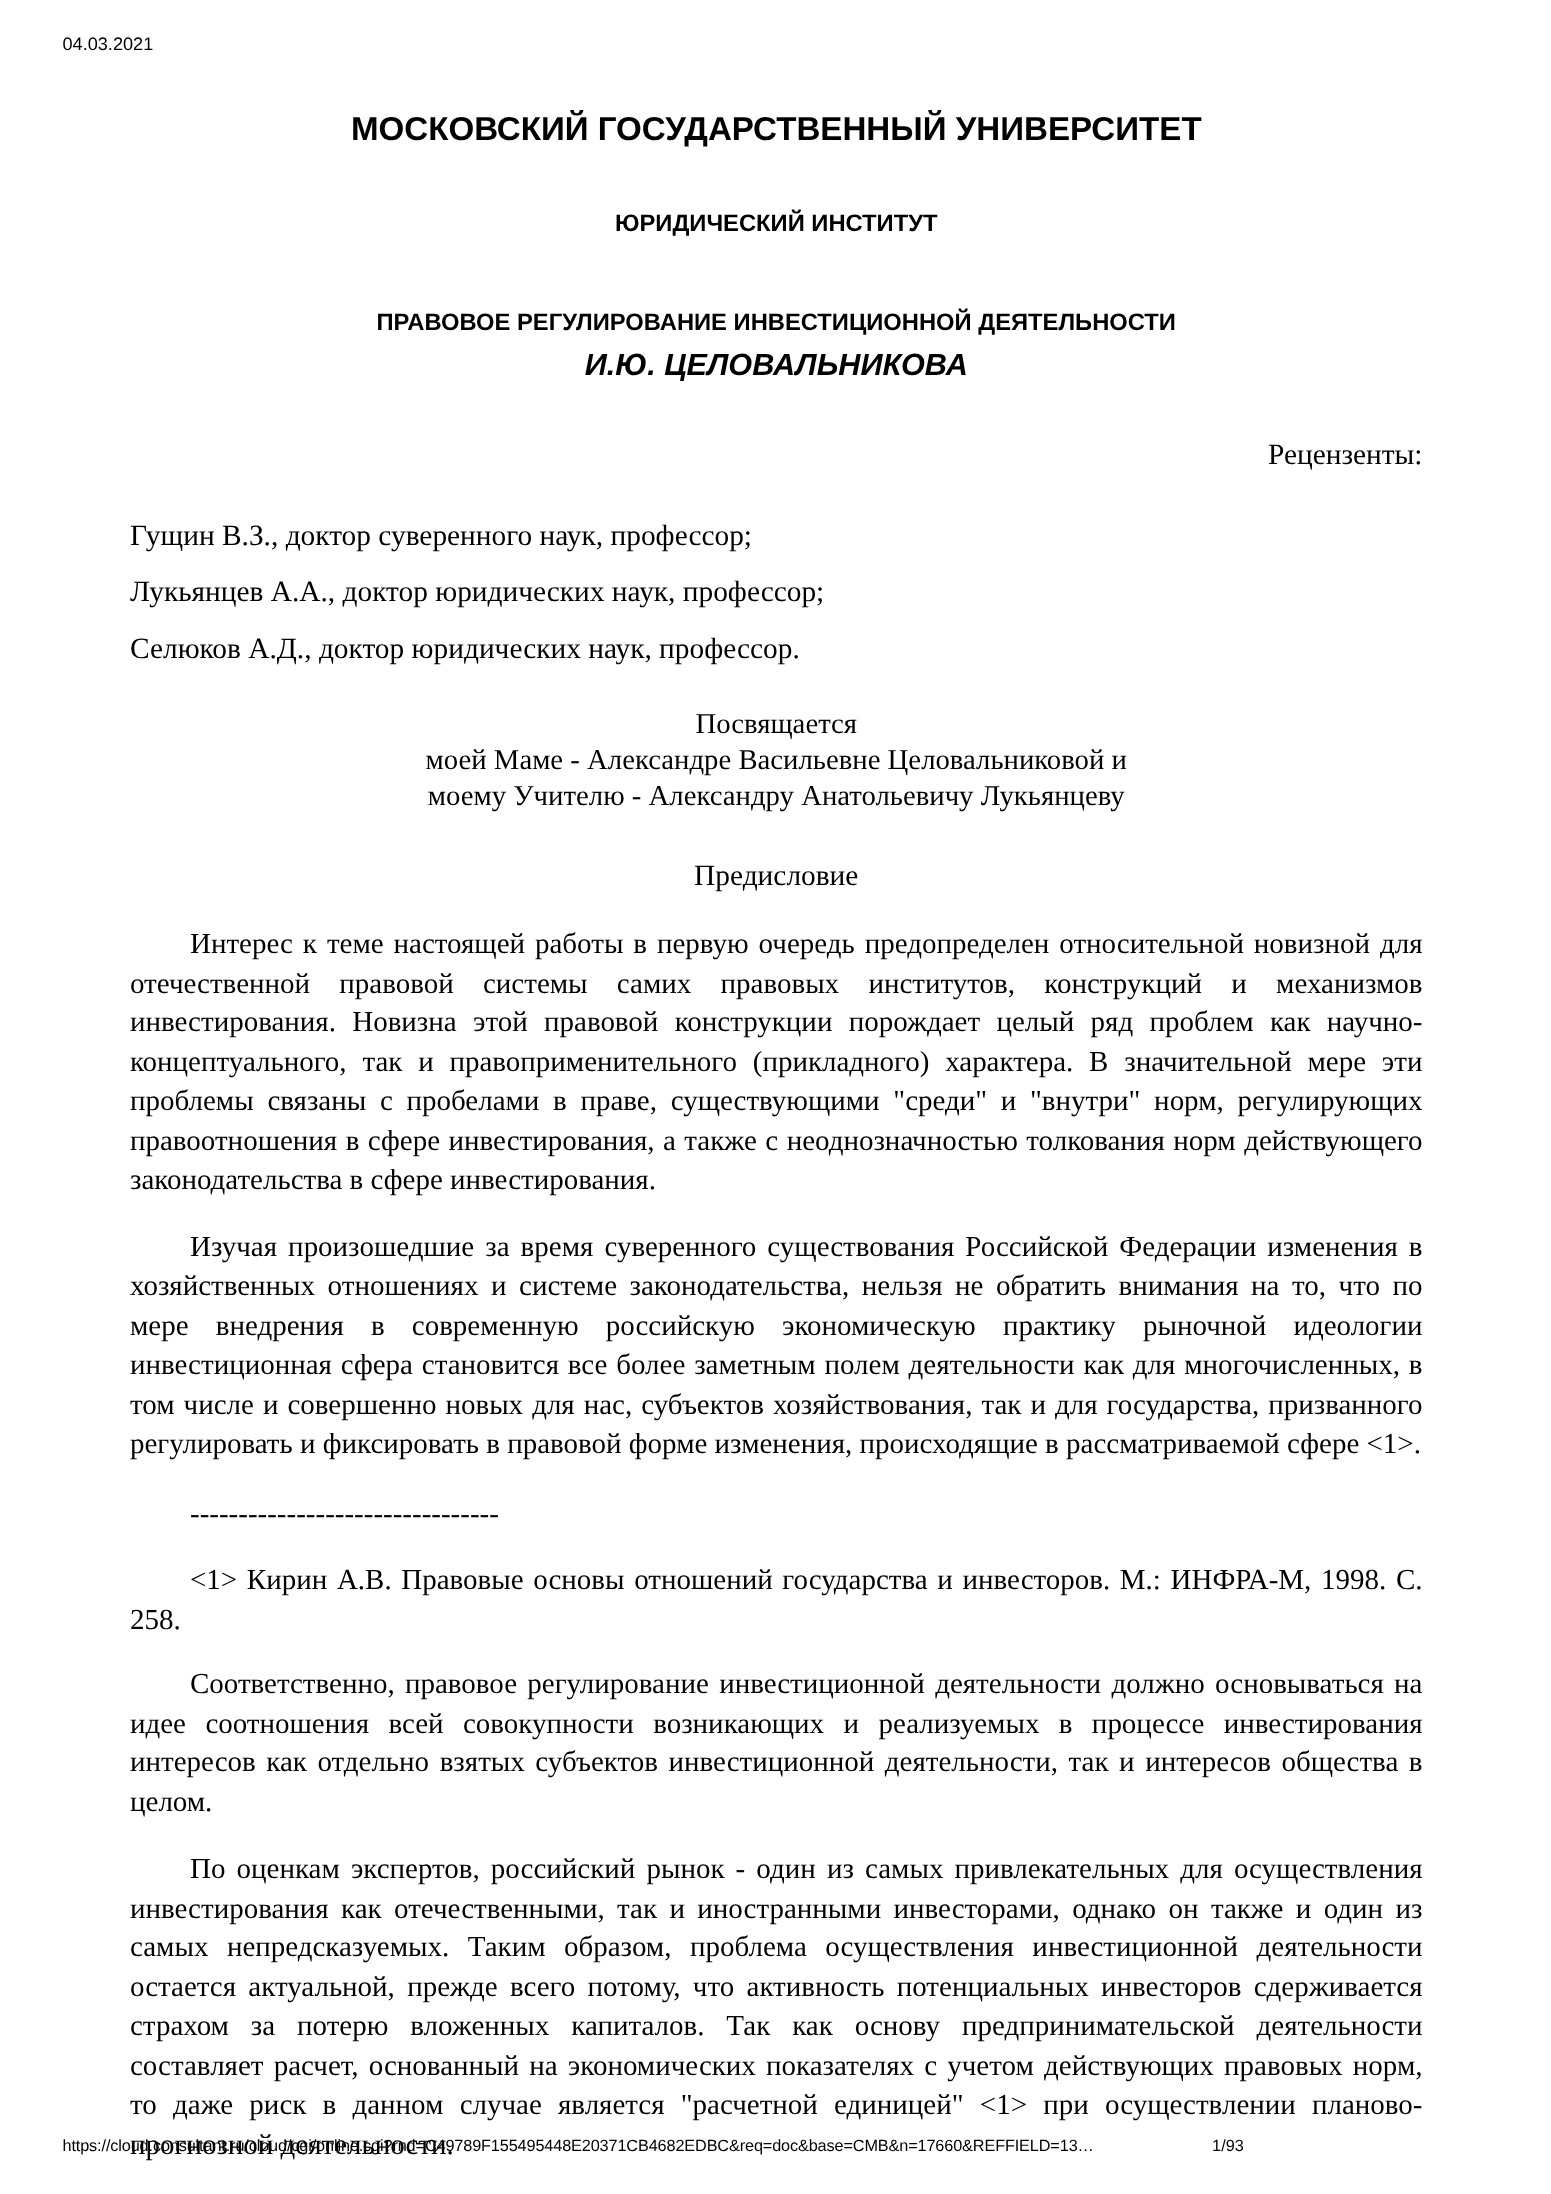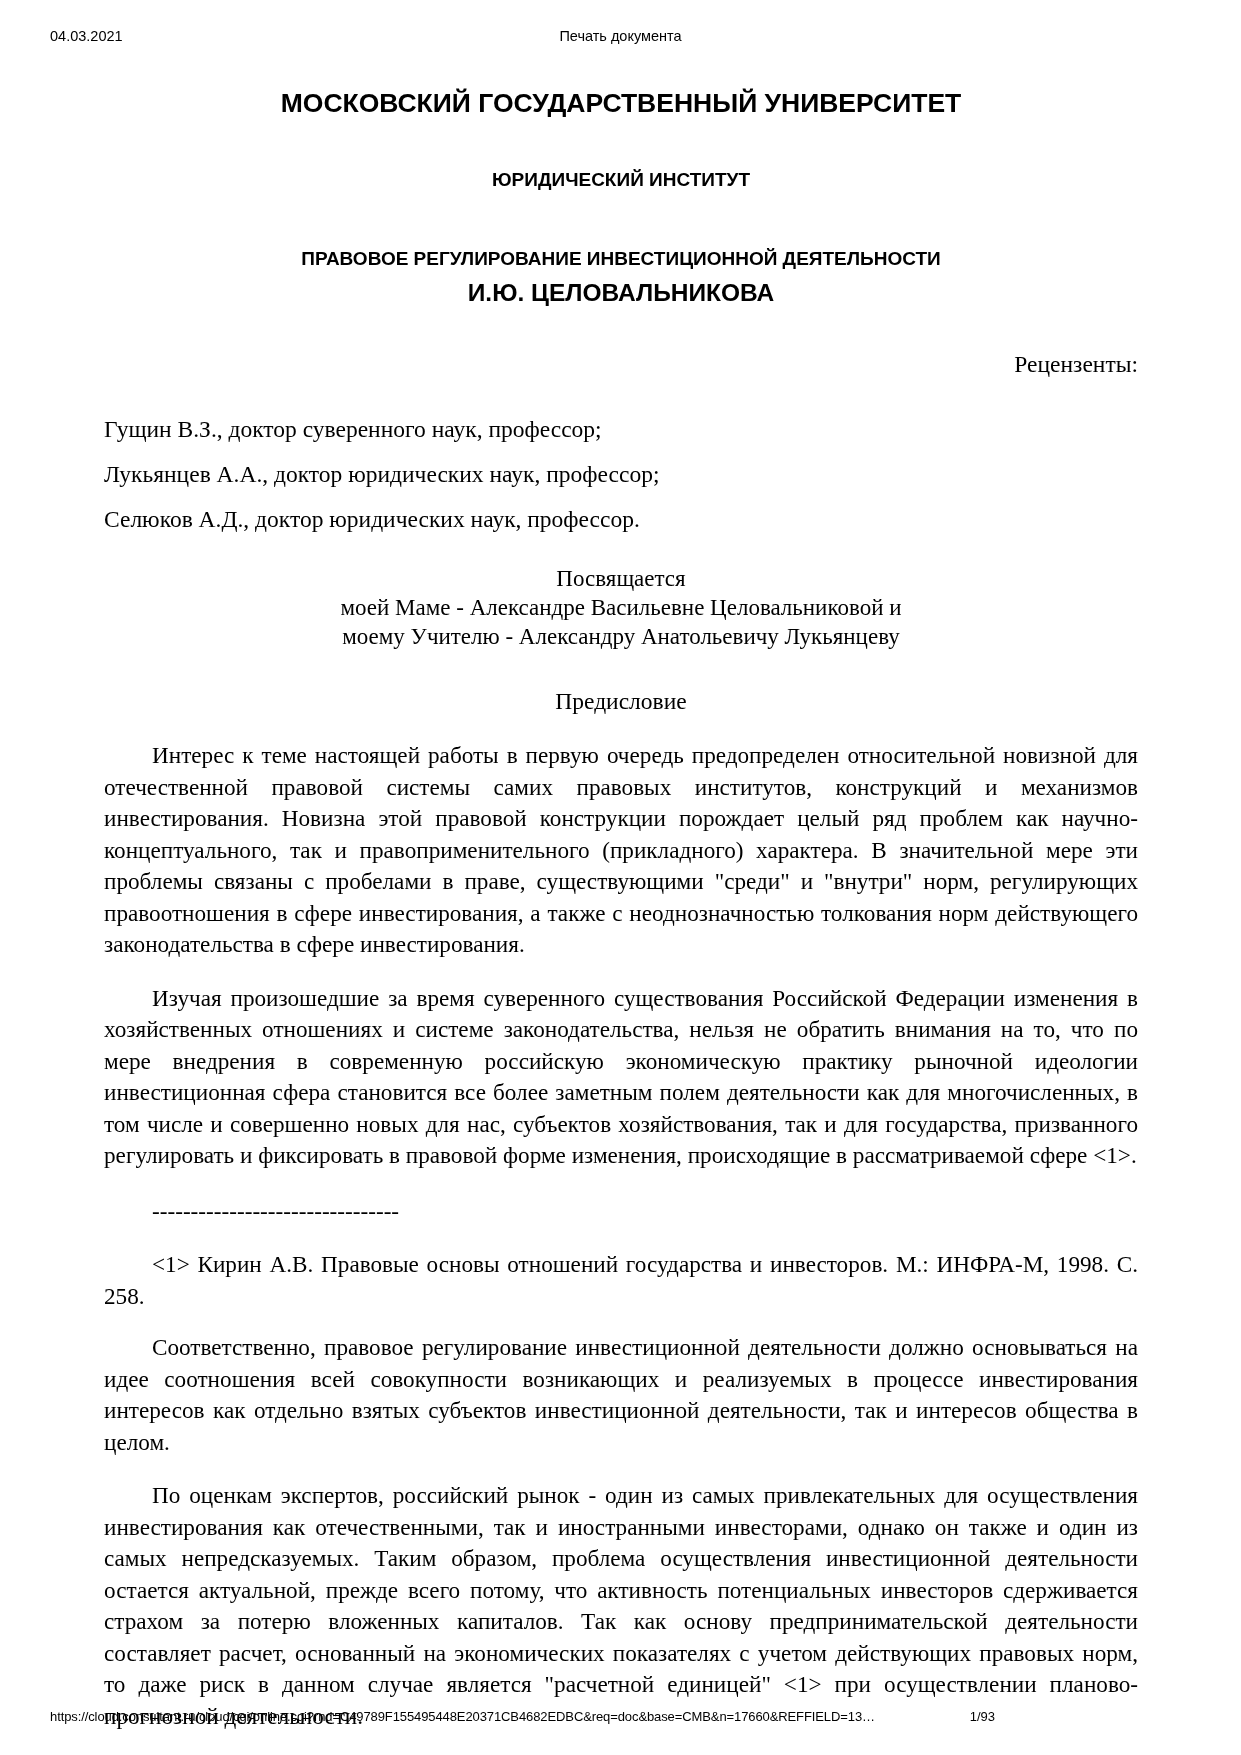--- a/index.html
+++ b/index.html
@@ -99,21 +99,21 @@
   .doc-subtitle {
     text-align: center;
     font-family: "Liberation Sans", "DejaVu Sans", sans-serif;
     font-weight: bold;
     font-size: 19px;
     line-height: 34px;
     margin: 0;
   }
   .inst-gap { margin-top: 42px; }
   .work-gap { margin-top: 45px; }
-  .author-gap { margin-top: 46px; }
+  .author-gap { margin-top: 46px; font-style: italic; }
 
   .doc-author {
     text-align: center;
     font-family: "Liberation Sans", "DejaVu Sans", sans-serif;
     font-weight: bold;
     font-size: 24.5px;
     line-height: 34px;
     margin: 0;
   }
 
@@ -183,21 +183,20 @@
     text-indent: 48px;
   }
 </style>
 </head>
 <body>
 
 <div class="page">
 
   <div class="print-header">
     <span class="ph-date">04.03.2021</span>
-    <span class="ph-title">Печать документа</span>
   </div>
 
   <div class="doc">
 
     <div class="doc-title title-block-1">МОСКОВСКИЙ ГОСУДАРСТВЕННЫЙ УНИВЕРСИТЕТ</div>
 
     <div class="doc-subtitle inst-gap">ЮРИДИЧЕСКИЙ ИНСТИТУТ</div>
 
     <div class="doc-subtitle work-gap">ПРАВОВОЕ РЕГУЛИРОВАНИЕ ИНВЕСТИЦИОННОЙ ДЕЯТЕЛЬНОСТИ</div>
 

